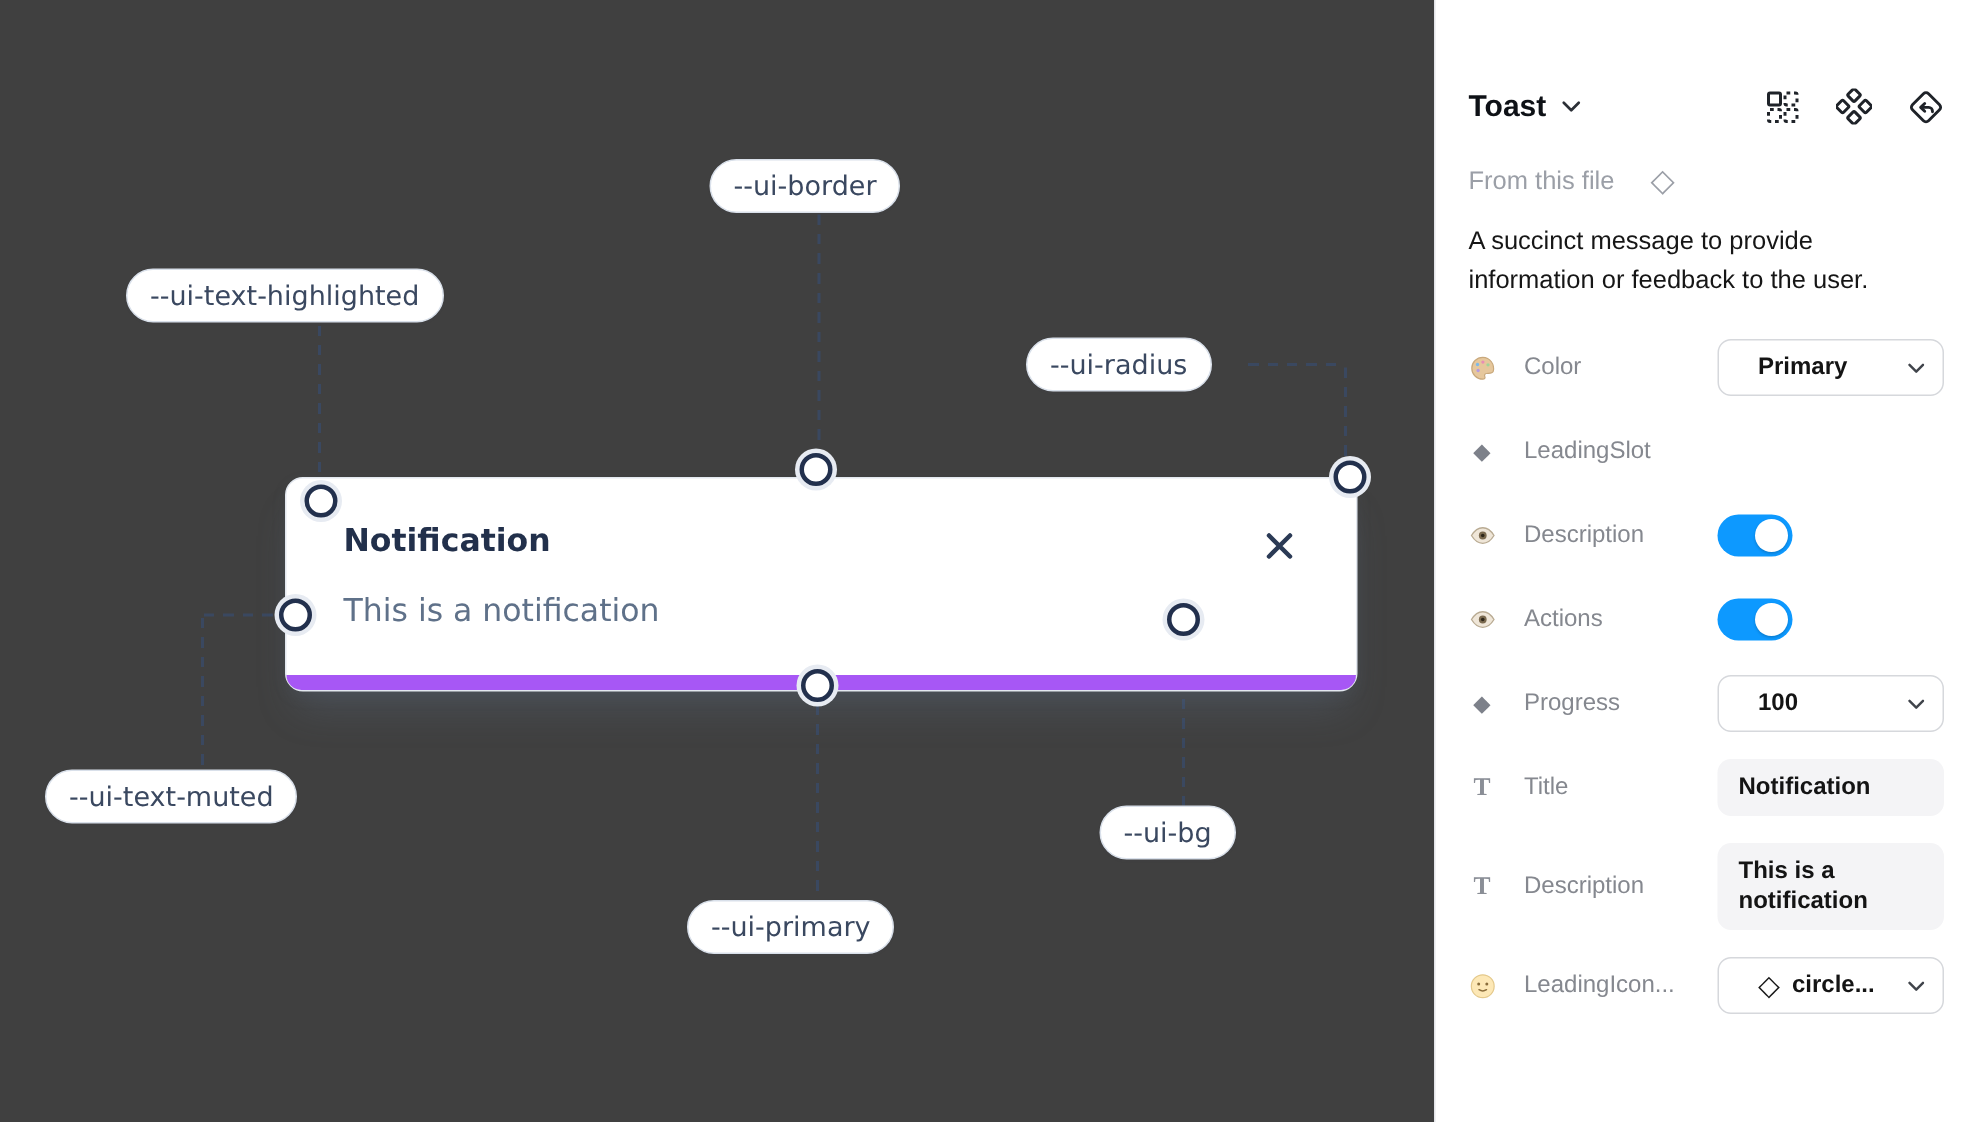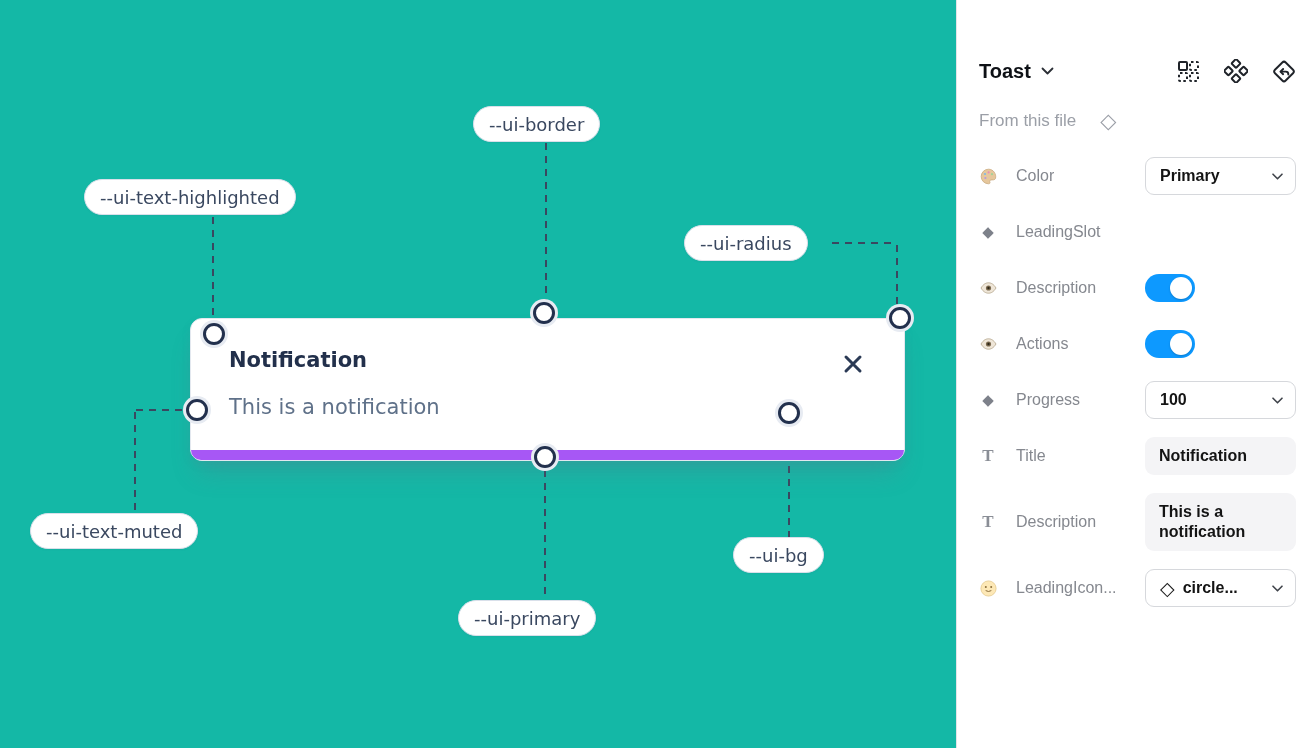--- a/index.html
+++ b/index.html
@@ -1,20 +1,20 @@
 <!DOCTYPE html>
 <html><head>
 <meta charset="utf-8">
 <style>
   * { margin:0; padding:0; box-sizing:border-box; }
   html,body { width:1312px; height:748px; overflow:hidden; }
   body { font-family:"Liberation Sans", sans-serif; display:flex; background:#fff; }
 
   
-  .canvas { position:relative; width:956px; height:748px; background:#14b8a6; flex:0 0 956px; }
+  .canvas { position:relative; width:956px; height:748px; background:#404040; flex:0 0 956px; }
 
   .seg { position:absolute; }
   .seg.v { width:2px; background:repeating-linear-gradient(to bottom,#3a4860 0 7px,transparent 7px 13px); }
   .seg.h { height:2px; background:repeating-linear-gradient(to right,#3a4860 0 7px,transparent 7px 13px); }
 
   .pill { position:absolute; display:inline-flex; align-items:center; height:36px;
           padding:0 15px; background:#ffffff; border:1.5px solid #d9e0ea; border-radius:18px;
           color:#3a4860; font-size:18px; font-weight:500; font-family:"DejaVu Sans", sans-serif;
           white-space:nowrap; box-shadow:0 1px 2px rgba(60,75,100,.06); }
 
@@ -55,21 +55,21 @@
   .prow.tall { align-items:center; }
   .plabel { flex:1; display:flex; align-items:center; gap:19px; font-size:16px; color:#85888f; min-width:0; }
   .plabel .txt { white-space:nowrap; overflow:hidden; text-overflow:ellipsis; }
   .picon { width:18px; display:inline-flex; justify-content:center; flex:0 0 18px; }
   .picon.dia { color:#7d818a; font-size:15px; font-family:"DejaVu Sans", sans-serif; }
   .picon.tserif { font-family:"Liberation Serif", serif; font-weight:700; color:#8a8e96; font-size:17px; }
 
   .pcontrol { width:151px; flex:0 0 151px; display:flex; }
 
   .select { width:151px; height:38px; background:#fff; border:1px solid #d6d8dc; border-radius:9px;
-            display:flex; align-items:center; padding:0 12px 0 14px; cursor:pointer;
+            display:flex; align-items:center; padding:0 12px 0 26px; cursor:pointer;
             font-size:16px; font-weight:600; color:#141414; font-family:"Liberation Sans", sans-serif; }
   .select .val { flex:1; text-align:left; white-space:nowrap; overflow:hidden; }
   .select .dval { font-size:19px; margin-right:8px; color:#141414; font-weight:400;
                   font-family:"DejaVu Sans", sans-serif; line-height:1; }
 
   .tfield { width:151px; background:#f4f4f6; border-radius:9px; padding:9px 14px;
             font-size:16px; font-weight:600; color:#141414; line-height:20px; cursor:text; }
 
   .toggle { width:50px; height:28px; border-radius:14px; border:none; position:relative; cursor:pointer; }
   .toggle .knob { position:absolute; top:3px; right:3px; width:22px; height:22px;
@@ -151,20 +151,21 @@
         </svg>
       </button>
     </div>
   </div>
 
   <div class="p-source">
     <span>From this file</span>
     <button class="dia">◇</button>
   </div>
 
+  <p class="p-desc">A succinct message to provide information or feedback to the user.</p>
 
   <div class="p-rows">
 
     <div class="prow">
       <div class="plabel">
         <span class="picon">
           <svg width="17" height="17" viewBox="0 0 17 17">
               <path d="M8.5 1.2 a7.3 7.3 0 1 0 0 14.6 c1.3 0 1.8-.8 1.4-1.7-.4-.9-.2-1.9 1-2.1 1.5-.3 3.9.3 4.6-1.5 C16.6 6 13.4 1.2 8.5 1.2Z" fill="#e6c79c" stroke="#c9a97d" stroke-width=".8"></path>
               <circle cx="5" cy="6" r="1.1" fill="#7db9e8"></circle>
               <circle cx="8.6" cy="4.4" r="1.1" fill="#e88db6"></circle>

